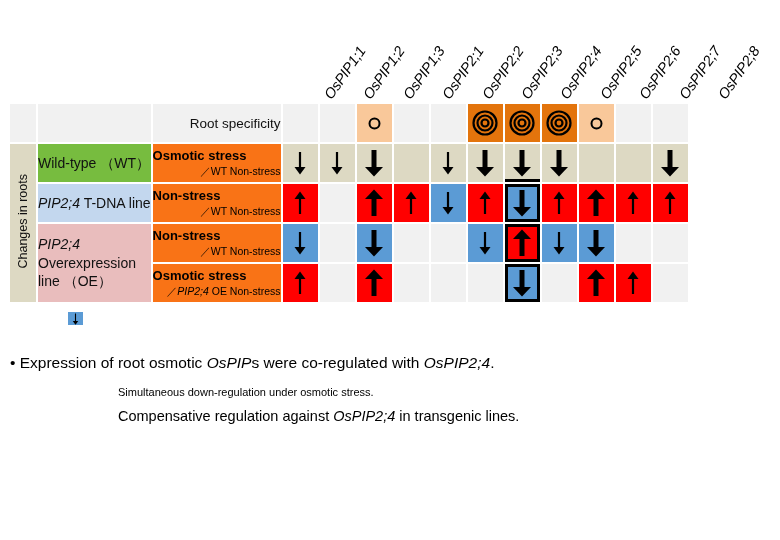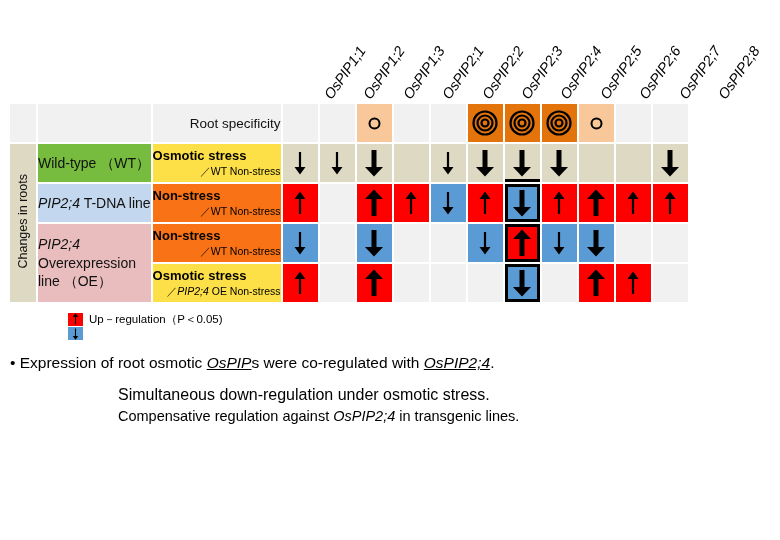--- a/index.html
+++ b/index.html
@@ -39,21 +39,21 @@
     writing-mode:vertical-rl;transform:rotate(180deg);
     font-size:12.5px;white-space:nowrap;color:#111;
   }
 
   .genolbl{font-size:14px;padding:5px 8px;line-height:1.35;color:#111;}
   .geno-wt{background:#77bc3f;margin-top:32px;}
   .geno-tdna{background:#c3d7ee;}
   .geno-oe{background:#e9bdbd;}
 
   .cond{padding:3px 6px 4px 6px;line-height:1.15;width:128px;}
-  .cond-pink{background:#fde047;}
+  .cond-pink{background:#f97316;}
   .cond-blue{background:#f97316;}
   .cond .t{font-size:13px;font-weight:bold;display:block;color:#000;}
   .cond .s{font-size:10.5px;display:block;text-align:right;color:#000;margin-top:1px;}
   .cond .s i{font-style:italic;}
 
   .cell{width:35px;height:38px;position:relative;background:#f1f1f1;}
   .c-beige{background:#ddd9c3;}
   .c-red{background:#ff0000;}
   .c-blue{background:#5b9bd5;}
   .c-orange-l{background:#f9c89a;}
@@ -72,22 +72,22 @@
   
   .legend{position:absolute;left:68px;top:312px;font-size:11.5px;line-height:1.25;}
   .lgrow{display:flex;align-items:center;margin-bottom:1px;}
   .lgswatch{width:15px;height:13px;margin-right:6px;position:relative;flex:none;}
   .lgswatch.red{background:#ff0000;}
   .lgswatch.blue{background:#5b9bd5;}
   .lgtext{white-space:nowrap;color:#000;}
 
   
   .bullet1{position:absolute;left:10px;top:354px;font-size:15.5px;color:#000;white-space:nowrap;}
-  .bullet1 i{font-style:italic;text-decoration:underline;}
-  .sub1{position:absolute;left:118px;top:386px;font-size:16px;color:#000;white-space:nowrap;}
+  .bullet1 i{font-style:italic;}
+  .sub1{position:absolute;left:118px;top:386px;font-size:11px;color:#000;white-space:nowrap;}
   .sub2{position:absolute;left:118px;top:408px;font-size:14.5px;color:#000;white-space:nowrap;}
   .sub1 i,.sub2 i{font-style:italic;}
 </style>
 </head>
 <body>
 
 <div id="root">
 
   <div class="colheads">
       <div class="colhead" style="left: 4px;">OsPIP1;1</div>
@@ -441,31 +441,20 @@
               </svg>
             </span>
           </td>
           <td class="cell c-empty"></td>
         </tr>
     </tbody>
   </table>
 
   <div class="legend">
       <div class="lgrow">
-        <span class="lgswatch red">
-          <span class="arrow">
-            <svg width="9" height="12" viewBox="0 0 14 24">
-              <line x1="7" x2="7" stroke="#000" stroke-width="2.2" y1="23" y2="7.5"></line>
-              <polygon points="1.5,8 12.5,8 7,0.5" fill="#000"></polygon>
-            </svg>
-          </span>
-        </span>
-        <span class="lgtext">Up－regulation（P＜0.05)</span>
-      </div>
-      <div class="lgrow">
         <span class="lgswatch blue">
           <span class="arrow">
             <svg width="9" height="12" viewBox="0 0 14 24">
               <line x1="7" x2="7" stroke="#000" stroke-width="2.2" y1="1" y2="16.5"></line>
               <polygon points="1.5,16 12.5,16 7,23.5" fill="#000"></polygon>
             </svg>
           </span>
         </span>
       </div>
     </div>

